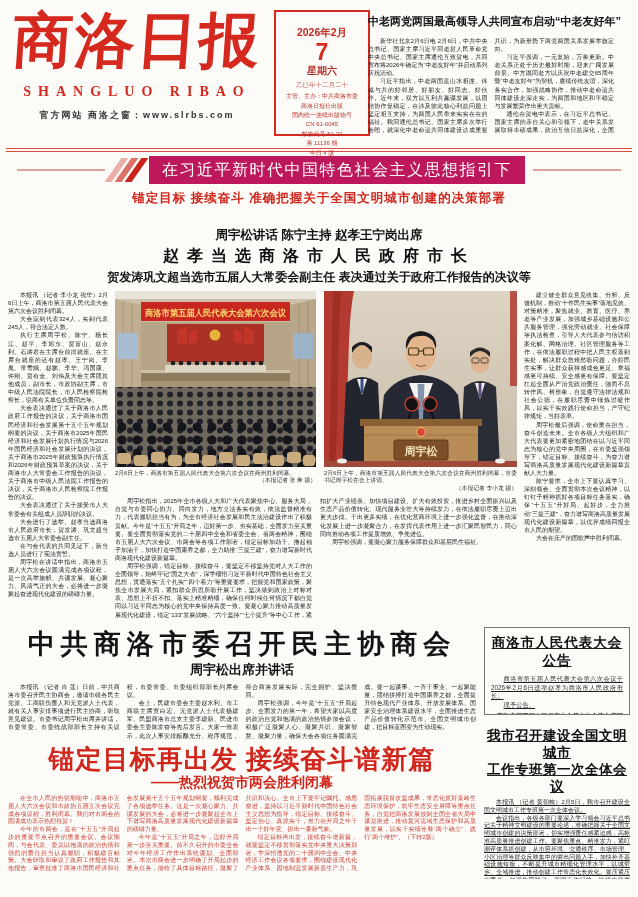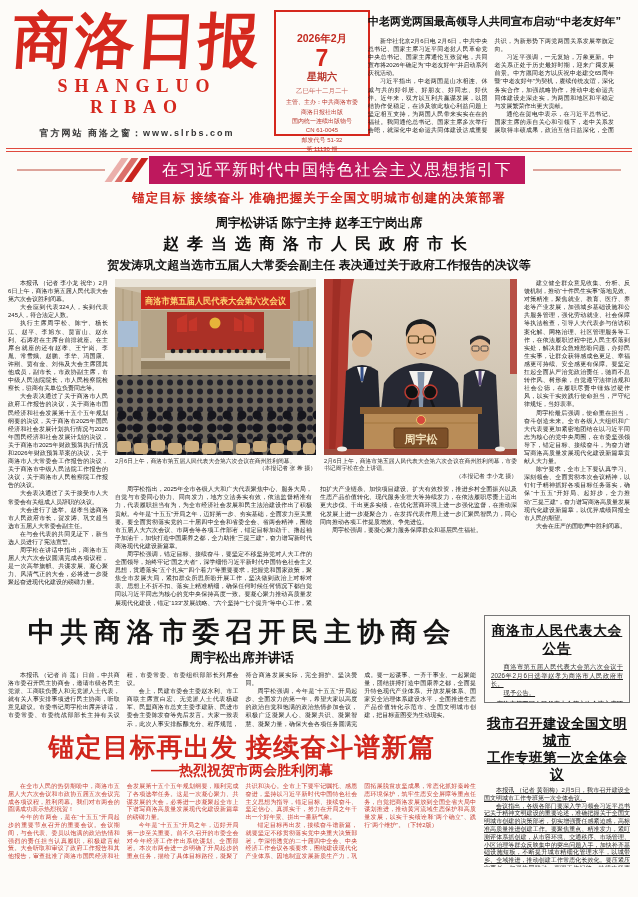--- a/index.html
+++ b/index.html
@@ -3,25 +3,25 @@
 <meta charset="utf-8">
 <style>
   html,body{margin:0;padding:0;background:#e9e6e0;}
   .page{position:relative;width:638px;height:897px;margin:0 auto;background:#fdfbf8;
         overflow:hidden;font-family:"Liberation Sans","DejaVu Sans",sans-serif;color:#222;}
   
   .header{position:relative;height:140px;margin:6px 8px 0;}
   .masthead{position:absolute;left:0;top:2px;width:258px;text-align:center;}
   .mast-title{font-family:"DejaVu Serif","Liberation Serif",serif;font-weight:900;
               font-size:60px;line-height:64px;color:#d5281e;letter-spacing:2px;transform:skewX(-4deg);}
-  .mast-pinyin{margin-top:4px;font-family:"Liberation Serif",serif;font-weight:700;
-               font-size:18px;letter-spacing:7px;color:#d5281e;}
+  .mast-pinyin{margin-top:12px;font-family:"Liberation Serif",serif;font-weight:700;
+               font-size:14px;letter-spacing:7px;color:#d5281e;}
   .mast-site{margin-top:9px;font-size:9px;letter-spacing:2px;color:#333;font-weight:700;}
   .date-box{position:absolute;left:266px;top:4px;width:96px;height:126px;border:2px solid #d5281e;
-            color:#b8352b;text-align:center;padding:19px 2px;box-sizing:border-box;font-size:6.5px;line-height:1.45;}
+            color:#b8352b;text-align:center;padding:13px 2px;box-sizing:border-box;font-size:6.5px;line-height:1.45;}
   .db-month{font-size:10.5px;font-weight:800;color:#c22a20;}
   .db-day{font-size:23px;font-weight:800;line-height:24px;color:#d5281e;}
   .db-week{font-size:10px;font-weight:800;margin-bottom:1px;}
   .db-lunar{color:#c96a61;margin-bottom:2px;}
   .db-line{white-space:nowrap;transform:scale(.92);transform-origin:center;}
   .top-article{position:absolute;left:360px;top:8px;width:246px;}
   .top-headline{margin:0;font-size:11px;line-height:15px;font-weight:900;color:#111;
                 white-space:nowrap;letter-spacing:0;}
   .top-body{margin-top:8px;height:100px;overflow:hidden;column-count:2;column-gap:7px;column-fill:auto;}
   .top-body p,.smalltext p{margin:0;font-size:6px;line-height:8.1px;text-align:justify;text-indent:2em;color:#2b2b2b;}
@@ -31,21 +31,21 @@
   .hline{width:88px;height:2px;background:#dda49b;margin:0 8px;}
   .stripes{display:flex;align-items:center;margin-right:6px;}
   .stripes i{display:block;width:7px;height:24px;margin-right:3px;background:#c9231d;transform:skewX(-35deg);}
   .stripes i:nth-child(1){opacity:.35}.stripes i:nth-child(2){opacity:.65}
   .banner-box{background:#be185d;color:#fff;font-weight:400;font-size:16px;letter-spacing:1.5px;
               padding:4px 13px;line-height:20px;}
   
   .kicker{margin-top:4px;text-align:center;color:#d0261c;font-weight:800;font-size:12.5px;letter-spacing:1px;line-height:16px;}
   .main-headline{margin:2px 0 0;text-align:center;color:#d0261c;font-weight:900;font-size:30px;
                  line-height:34px;letter-spacing:.22em;}
-  .deck1{margin-top:9px;text-align:center;font-weight:800;font-size:12.5px;line-height:16px;color:#111;}
+  .deck1{margin-top:21px;text-align:center;font-weight:800;font-size:12.5px;line-height:16px;color:#111;}
   .deck2{margin-top:2px;text-align:center;font-weight:800;font-size:16px;line-height:22px;letter-spacing:.5em;color:#111;}
   .deck3{margin-top:3px;text-align:center;font-weight:800;font-size:12px;line-height:15px;color:#111;}
   
   .lead-body{display:flex;margin:6px 8px 0;height:330px;overflow:hidden;}
   .side-col{width:100px;flex:none;overflow:hidden;}
   .side-col.right{width:106px;}
   .lead-center{width:402px;flex:none;margin:0 7px;}
   .smalltext p{color:#222;}
   .photos{display:flex;}
   .photos figure{margin:0;}

